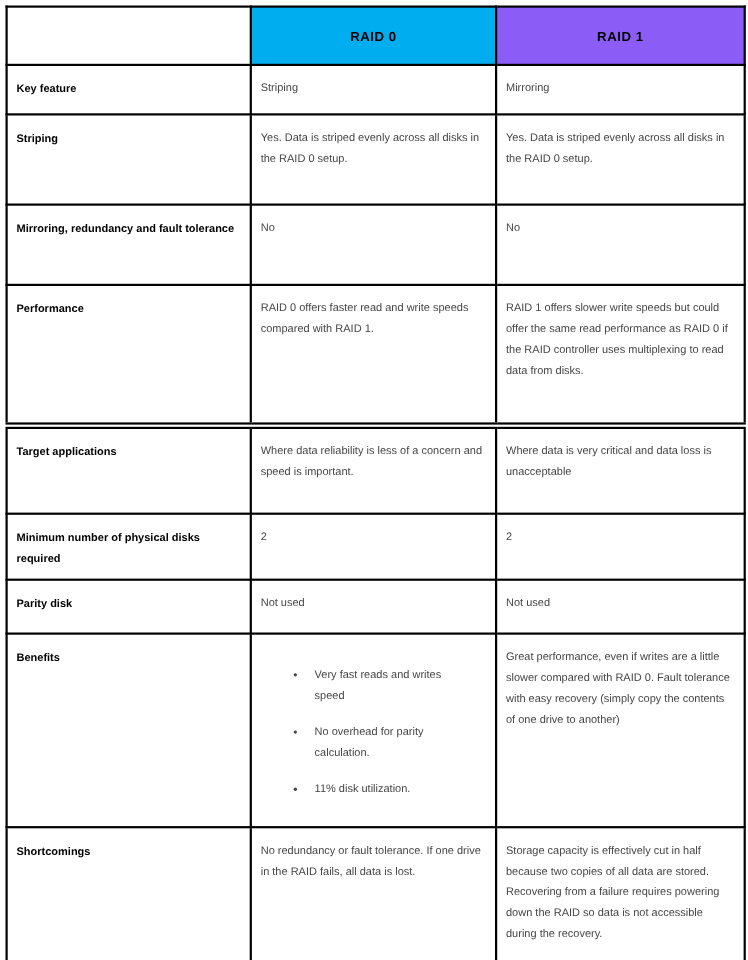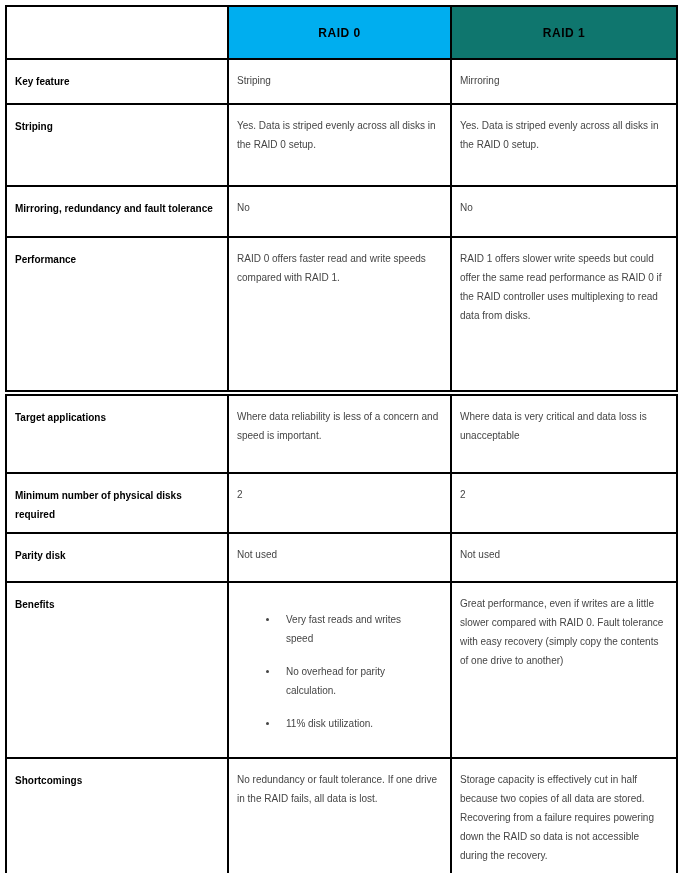--- a/index.html
+++ b/index.html
@@ -53,22 +53,22 @@
   }
   td.feature {
     font-weight: bold;
     color: #000000;
     padding-top: 12px;
   }
 
   
   tbody tr:nth-child(1) td { height: 45px; }
   tbody tr:nth-child(2) td { height: 82px; }
-  tbody tr:nth-child(3) td { height: 51px; margin-top: 12px; }
-  tbody tr:nth-child(4) td { height: 156px; }
+  tbody tr:nth-child(3) td { height: 73px; margin-top: 12px; }
+  tbody tr:nth-child(4) td { height: 128px; }
   tbody tr:nth-child(5) td { height: 80px; }
   tbody tr:nth-child(6) td { height: 60px; }
   tbody tr:nth-child(7) td { height: 49px; }
   tbody tr:nth-child(8) td { height: 140px; }
   tbody tr:nth-child(9) td { height: 136px; }
 
   
   tr.section-start td { border-top: 6px double #000000; }
 
   td ul {
@@ -89,21 +89,21 @@
   <table class="raid-table">
     <colgroup>
       <col class="c1">
         <col class="c2">
         <col class="c3">
     </colgroup>
     <thead>
       <tr>
         <th class="corner"></th>
         <th class="colhead" style="background: rgb(0, 174, 239); color: rgb(0, 0, 0);">RAID 0</th>
-        <th class="colhead" style="background: #0f766e; color: rgb(0, 0, 0);">RAID 1</th>
+        <th class="colhead" style="background: #8b5cf6; color: rgb(0, 0, 0);">RAID 1</th>
       </tr>
     </thead>
     <tbody id="table-body">
         <tr>
           <td class="feature">Key feature</td>
           <td>Striping</td>
           <td>Mirroring</td>
         </tr>
         <tr>
           <td class="feature">Striping</td>

